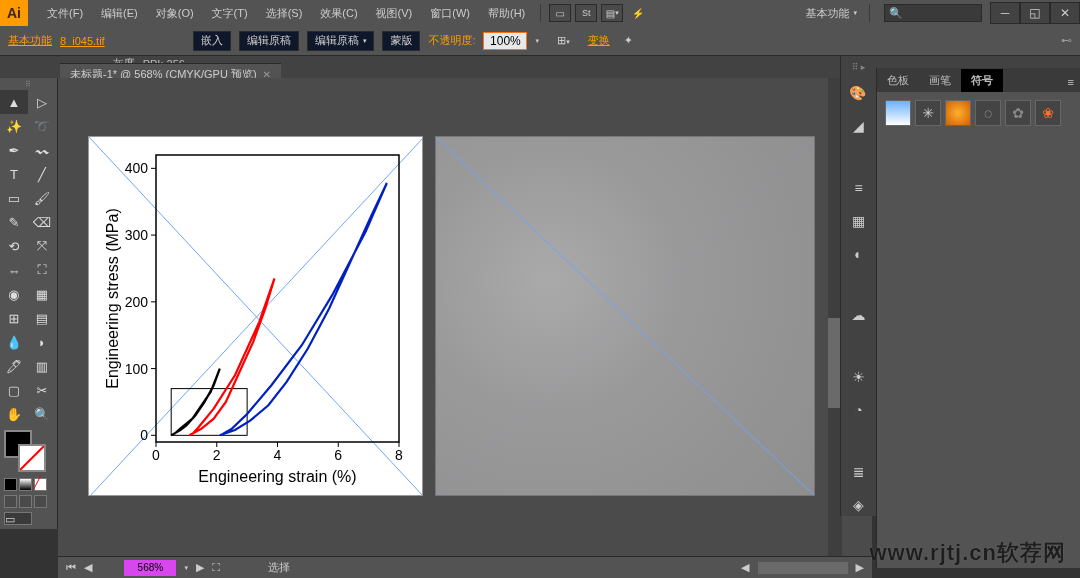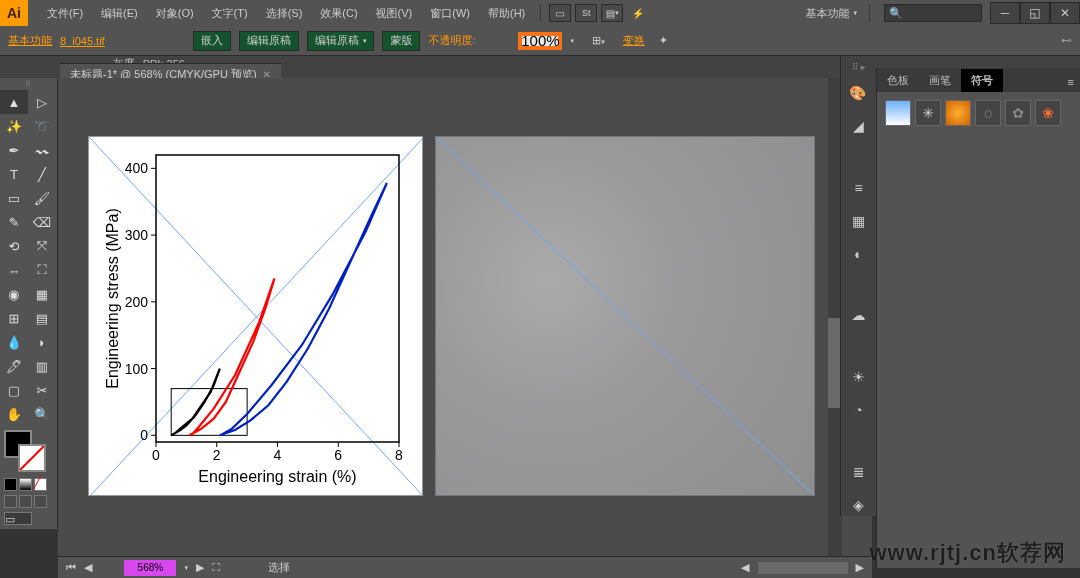--- a/index.html
+++ b/index.html
@@ -14,22 +14,22 @@
 .smallbtn { width:22px; height:18px; border:1px solid #2a2a2a; background:#4a4a4a; margin:0 2px; display:flex; align-items:center; justify-content:center; font-size:10px; }
 .workspace-label { margin-left:auto; padding:0 6px; display:flex; align-items:center; gap:4px; }
 .search-box { width:98px; height:18px; background:#3a3a3a; border:1px solid #2a2a2a; margin:0 8px; display:flex; align-items:center; padding:0 4px; }
 .wincontrols { display:flex; gap:0; }
 .wincontrols div { width:30px; height:22px; background:#424242; border:1px solid #2a2a2a; display:flex; align-items:center; justify-content:center; font-size:12px; }
 
 
 .controlbar { height:30px; background:#535353; border-bottom:1px solid #2a2a2a; display:flex; align-items:center; padding:0 8px; gap:8px; }
 .controlbar .link { color:#ff9a00; text-decoration:underline; }
 .controlbar .graylabel { color:#bbb;margin-top:46px; }
-.ctlbtn { height:20px; background:#14532d; border:1px solid #2a2a2a; padding:0 7px; display:flex; align-items:center; gap:4px; }
-.numinput { width:44px; height:18px; background:#e8e8e8; color:#000; border:4px solid #f97316; display:flex; align-items:center; justify-content:center; font-size:15px;margin-left:35px; }
+.ctlbtn { height:20px; background:#0f172a; border:1px solid #2a2a2a; padding:0 7px; display:flex; align-items:center; gap:4px; }
+.numinput { width:44px; height:18px; background:#e8e8e8; color:#000; border:1px solid #f97316; display:flex; align-items:center; justify-content:center; font-size:12px; }
 .tri { font-size:7px; }
 
 
 .doctabs { height:36px; background:#424242; border-bottom:1px solid #2a2a2a; display:flex; align-items:center; }
 .doctab { background:#535353; height:22px; padding:0 10px; display:flex; align-items:center; gap:6px; margin-left:60px; border-top:1px solid #2a2a2a; }
 .doctab .close { font-size:10px; color:#999; }
 
 
 .toolbox { position:absolute; left:0; top:78px; width:58px; background:#535353; display:flex; flex-wrap:wrap; border-right:1px solid #2a2a2a; }
 .tool { width:28px; height:24px; display:flex; align-items:center; justify-content:center; font-size:13px; color:#ddd; border:1px solid transparent; }

